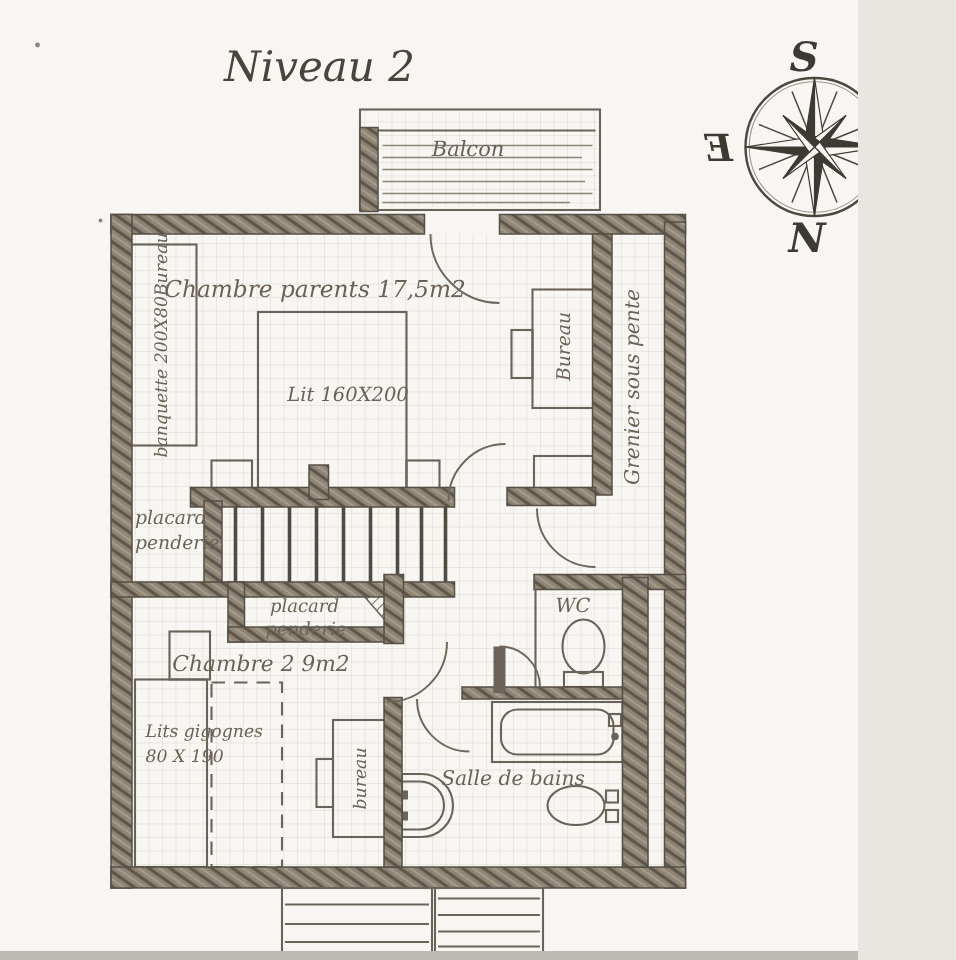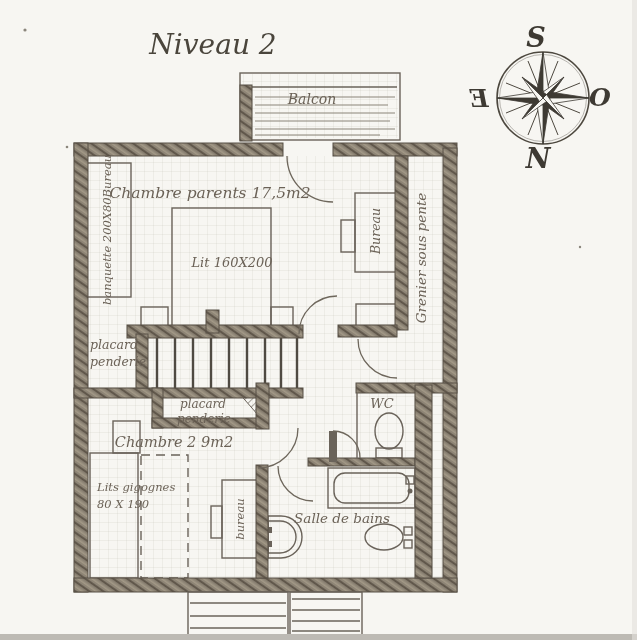--- a/index.html
+++ b/index.html
@@ -1,18 +1,18 @@
 <!DOCTYPE html>
 <html><head>
 <meta charset="utf-8">
 <style>
   html,body{margin:0;padding:0;background:#e8e6e1;}
   .page{
     position:relative;
-    width:637px;height:640px;
+    width:572px;height:640px;
     background:#f7f6f2;
     overflow:hidden;
     font-family:"DejaVu Serif", serif;
   }
   svg{display:block;}
   .lbl{font-family:"DejaVu Serif",serif;font-style:italic;fill:#6b6257;}
   .lbl-dark{font-family:"DejaVu Serif",serif;font-style:italic;fill:#4a453c;}
   .cmp{font-family:"DejaVu Serif",serif;font-style:italic;font-weight:bold;fill:#3e3a33;}
   .furn{fill:none;stroke:#6a635a;stroke-width:1.4;}
   .arc{fill:none;stroke:#6e675c;stroke-width:1.3;}

